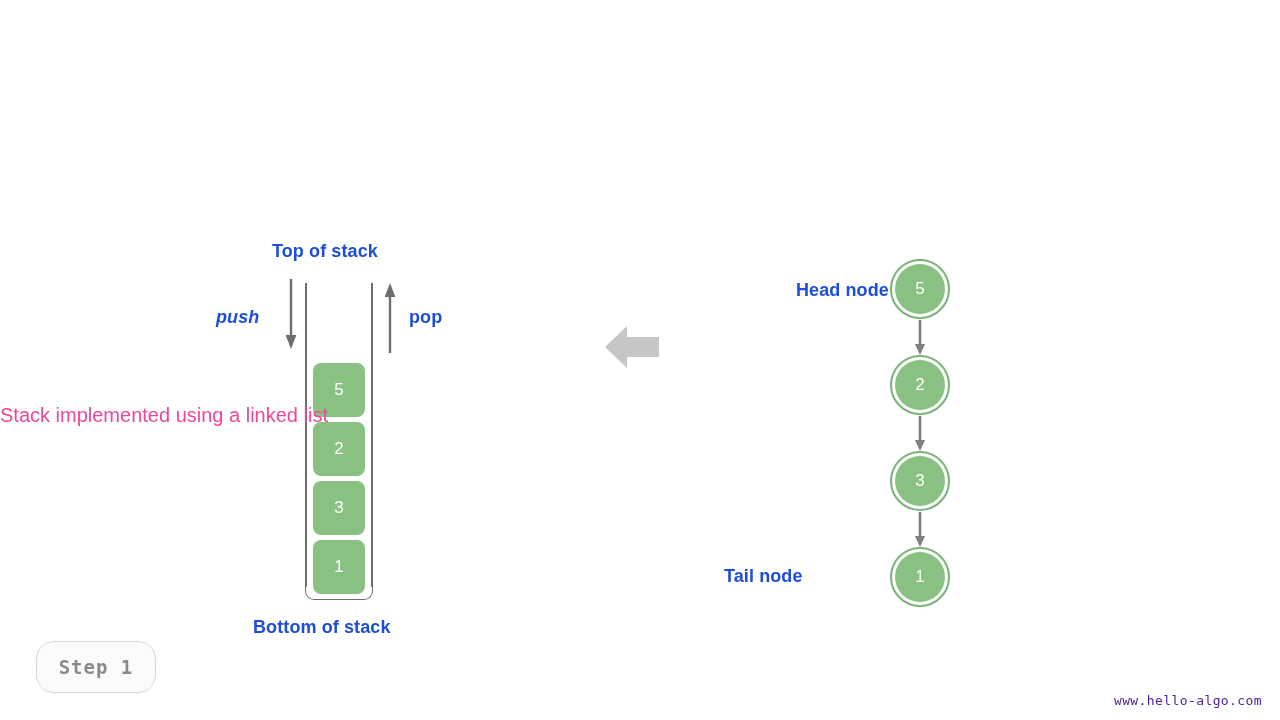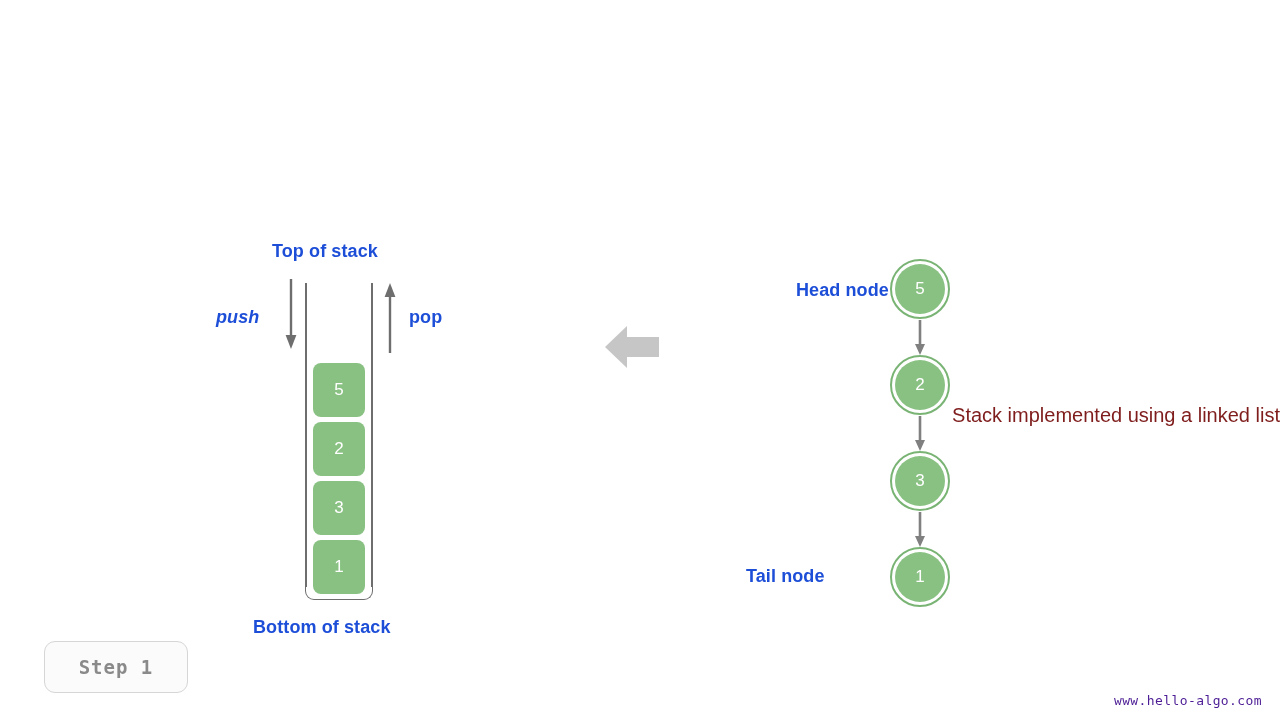--- a/index.html
+++ b/index.html
@@ -94,23 +94,23 @@
     left: 603px;
     top: 318px;
   }
 
   
   #caption {
     position: absolute;
     left: 0;
     top: 404px;
     width: 1280px;
-    text-align: right;
+    text-align: left;
     font-size: 20px;
-    color: #7f1d1d;
+    color: #ec4899;
     font-family: "Liberation Sans", sans-serif;
   }
 
   
   #list-group {
     position: absolute;
     left: 884px;
     top: 254px;
     width: 72px;
     height: 360px;
@@ -146,26 +146,26 @@
   .link {
     position: absolute;
     left: 30px;
     width: 12px;
     height: 36px;
   }
 
   
   #step-badge {
     position: absolute;
-    left: 44px;
+    left: 36px;
     top: 641px;
-    width: 144px;
+    width: 120px;
     height: 52px;
     border: 1.4px solid #d6d6d6;
-    border-radius: 11px;
+    border-radius: 18px;
     background: #fbfbfb;
     display: flex;
     align-items: center;
     justify-content: center;
     font-family: "DejaVu Sans Mono", monospace;
     font-weight: bold;
     font-size: 19px;
     color: #8a8a8a;
     letter-spacing: 1px;
     box-sizing: border-box;
@@ -219,21 +219,21 @@
   <div class="lbl-bold" style="left:253px; top:617px;">Bottom of stack</div>
 
   <svg id="transform-arrow" width="58" height="58" viewBox="0 0 58 58">
     <polygon points="2,29 24,8 24,19 56,19 56,39 24,39 24,50" fill="#c6c6c6"></polygon>
   </svg>
 
   <div id="caption">Stack implemented using a linked list</div>
 
   <div class="lbl-bold" style="left:796px; top:280px;">Head node</div>
 
-  <div class="lbl-bold" style="left:746px; top:566px;text-align:right;">Tail node</div>
+  <div class="lbl-bold" style="left:724px; top:566px;text-align:right;">Tail node</div>
 
   <div id="list-group">
 
     <div class="node" style="top:5px;">
       <div class="ring"></div>
       <div class="core">5</div>
     </div>
     <svg class="link" style="top:66px;" viewBox="0 0 12 36">
       <line x1="6" y1="0" x2="6" y2="26" stroke="#808080" stroke-width="2.6"></line>
       <polygon points="6,35 1,24 11,24" fill="#808080"></polygon>

